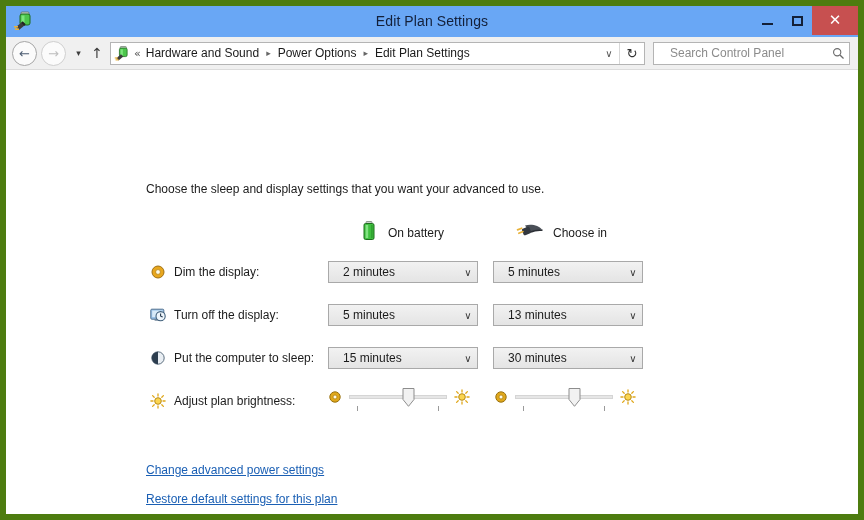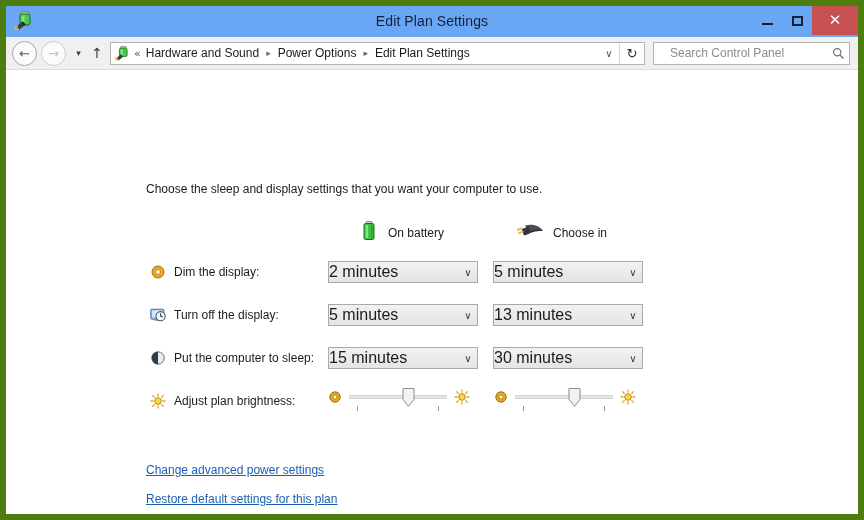--- a/index.html
+++ b/index.html
@@ -305,23 +305,23 @@
     height: 22px;
     box-sizing: border-box;
     border: 1px solid #a9a9a9;
     background: linear-gradient(to bottom, #f2f2f2 0%, #ebebeb 50%, #e4e4e4 100%);
     display: flex;
     align-items: center;
     cursor: default;
   }
   .combo-value {
     flex: 1;
-    font-size: 16px;
+    font-size: 12px;
     color: #1b1b1b;
-    padding-left: 0;
+    padding-left: 14px;
     white-space: nowrap;
     overflow: hidden;
   }
   .combo-arrow {
     width: 18px;
     text-align: center;
     font-size: 10px;
     color: #3a3a3a;
     font-family: "DejaVu Sans", sans-serif;
     flex: 0 0 auto;
@@ -468,21 +468,21 @@
         <svg width="13" height="13" viewBox="0 0 14 14">
           <circle cx="5.6" cy="5.6" r="3.9" fill="none" stroke="#6b6b6b" stroke-width="1.2"></circle>
           <line x1="8.6" y1="8.6" x2="12.4" y2="12.4" stroke="#6b6b6b" stroke-width="1.4"></line>
         </svg>
       </span>
     </div>
   </div>
 
   <div id="content">
 
-    <div id="page-subtitle">Choose the sleep and display settings that you want your computer to use.</div>
+    <div id="page-subtitle">Choose the sleep and display settings that you want your advanced to use.</div>
 
     <div class="col-header" id="col-header-battery">
       <span>
         <svg width="20" height="22" viewBox="0 0 20 22">
           <rect x="7" y="1.5" width="6" height="2.5" rx="0.8" fill="#c8d2c8" stroke="#68786a" stroke-width="0.7"></rect>
           <rect x="5" y="3.5" width="10" height="16" rx="1.6" fill="#3fbf3f" stroke="#1d6d1d" stroke-width="1"></rect>
           <rect x="6.6" y="5" width="2.6" height="13" fill="#93ec93" opacity="0.8"></rect>
           <rect x="12.2" y="5" width="1.4" height="13" fill="#1b7d1b" opacity="0.5"></rect>
         </svg>
       </span>

